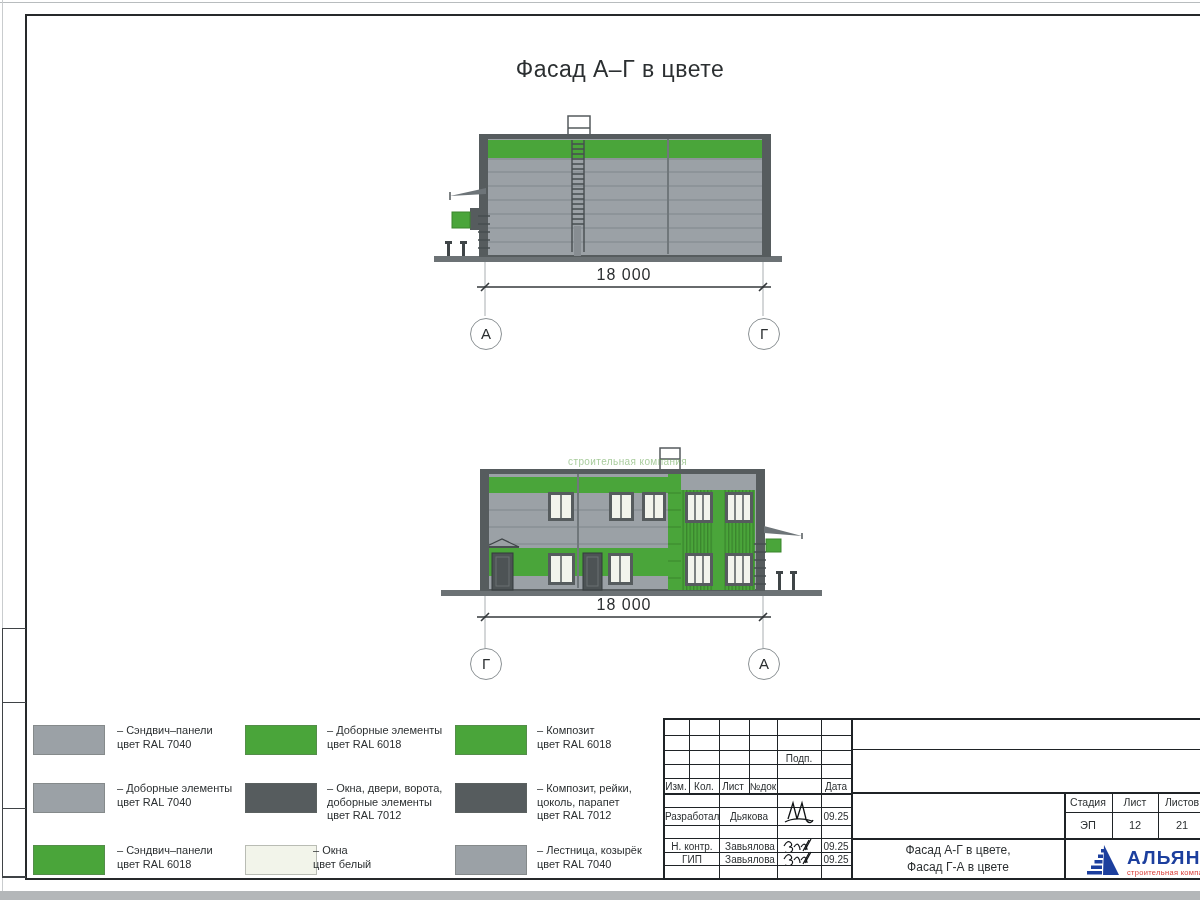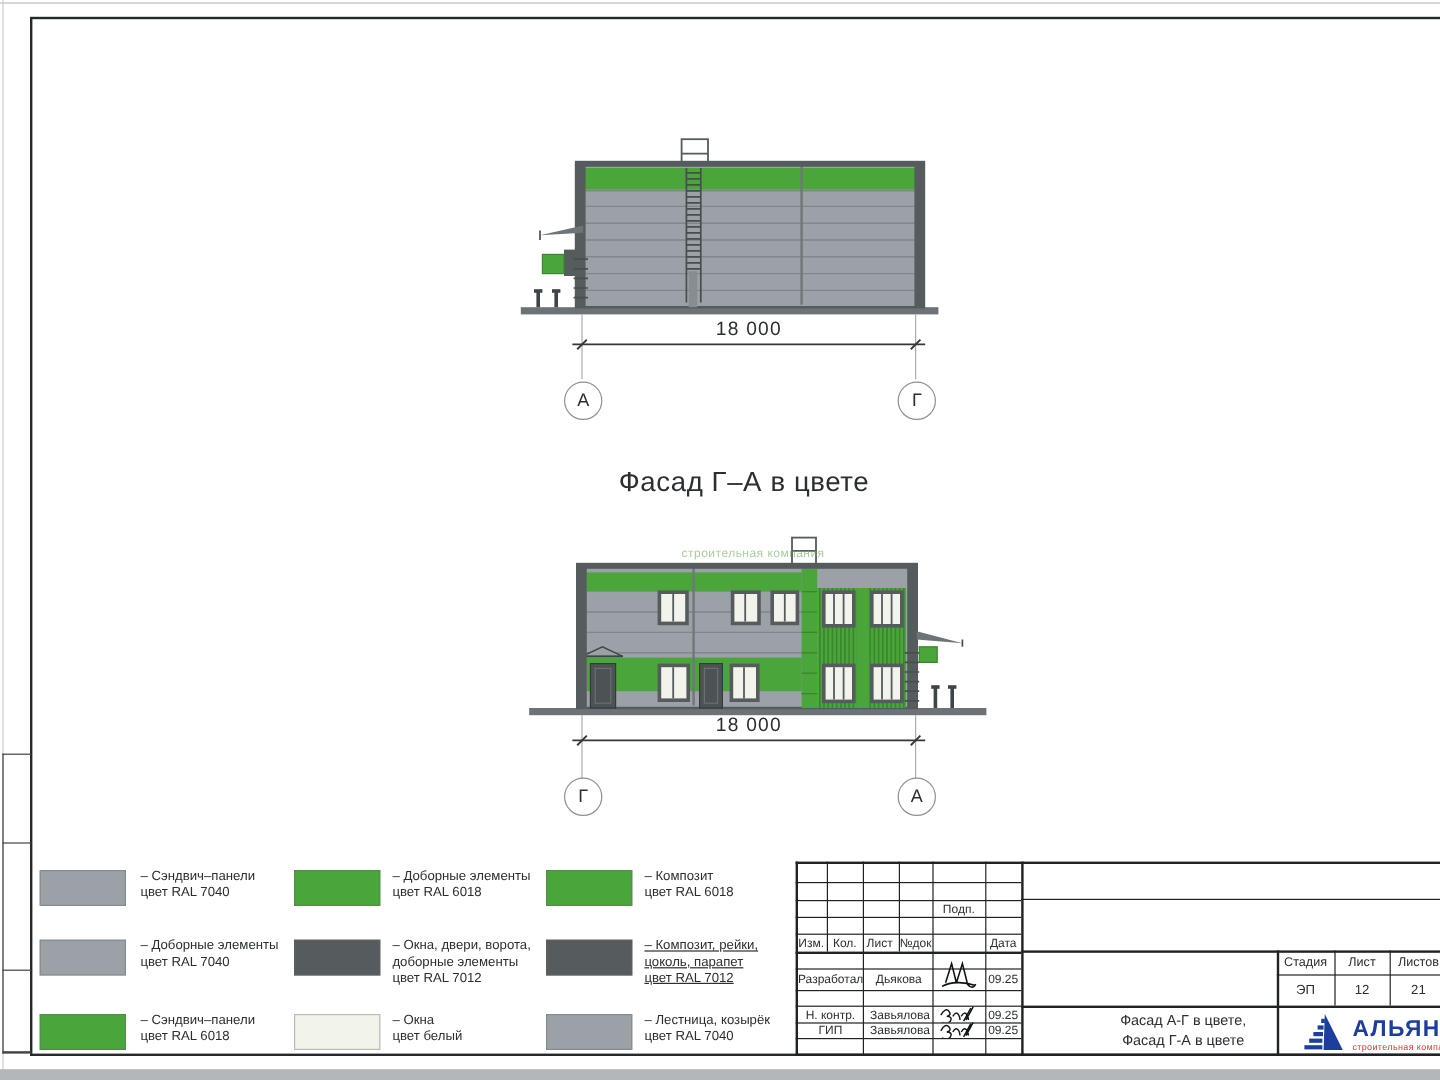--- a/index.html
+++ b/index.html
@@ -47,20 +47,21 @@
   <div class="abs" style="left:25px;top:14px;width:1190px;height:862px;border:2px solid #26292b;"></div>
 
   <div>
     <div class="tl" style="left:2px;top:628px;width:24px;height:1px;background:#3f4346;"></div>
     <div class="tl" style="left:2px;top:702px;width:24px;height:1px;background:#3f4346;"></div>
     <div class="tl" style="left:2px;top:808px;width:24px;height:1px;background:#3f4346;"></div>
     <div class="tl" style="left:2px;top:876px;width:24px;height:2px;background:#3f4346;"></div>
     <div class="tl" style="left:2px;top:628px;width:1px;height:250px;background:#3f4346;"></div>
   </div>
 
+  <div class="title" style="left:420px;top:56px;width:400px;">Фасад А–Г в цвете</div>
 
   <svg class="abs" style="left:420px;top:96px" width="400" height="260" viewBox="0 0 400 260">
     <g>
       <rect x="14" y="160" width="348" height="6" class="ground"></rect>
     </g>
     <g>
       <rect x="148" y="20" width="22" height="24" fill="#ffffff" class="sout"></rect>
       <line x1="148" y1="32" x2="170" y2="32" class="sout"></line>
     </g>
     <g>
@@ -96,21 +97,20 @@
       <path class="ext" d="M65 166V220 M343 166V220"></path>
       <line x1="57" y1="191" x2="351" y2="191" class="dim"></line>
       <path class="dimtick" d="M61 195L69 187 M339 195L347 187"></path>
     </g>
   </svg>
 
   <div class="dimtext" style="left:524px;top:266px;width:200px;">18 000</div>
   <div class="axis" style="left:470px;top:318px;">А</div>
   <div class="axis" style="left:748px;top:318px;">Г</div>
 
-  <div class="title" style="left:420px;top:388px;width:400px;">Фасад Г–А в цвете</div>
 
   <svg class="abs" style="left:420px;top:436px" width="420" height="266" viewBox="0 0 420 266">
     <defs>
       <pattern id="ribs" width="3.5" height="8" patternUnits="userSpaceOnUse">
         <rect width="3.5" height="8" class="green"></rect>
         <rect width="1.3" height="8" class="greend"></rect>
       </pattern>
     </defs>
     <g>
       <rect x="21" y="154" width="381" height="6" class="ground"></rect>
@@ -213,28 +213,28 @@
 цвет RAL 6018</div>
 
     <div class="legend-swatch" style="left: 245px; top: 725px; background: rgb(74, 165, 58);"></div>
     <div class="legend-text" style="left: 327px; top: 724px; white-space: pre;">– Доборные элементы
 цвет RAL 6018</div>
     <div class="legend-swatch" style="left: 245px; top: 783px; background: rgb(86, 92, 94);"></div>
     <div class="legend-text" style="left: 327px; top: 782px; white-space: pre;">– Окна, двери, ворота,
 доборные элементы
 цвет RAL 7012</div>
     <div class="legend-swatch" style="left: 245px; top: 845px; background: rgb(242, 244, 234);"></div>
-    <div class="legend-text" style="left: 327px; top: 844px; white-space: pre;">– Окна
+    <div class="legend-text" style="left: 313px; top: 844px; white-space: pre;">– Окна
 цвет белый</div>
 
     <div class="legend-swatch" style="left: 455px; top: 725px; background: rgb(74, 165, 58);"></div>
     <div class="legend-text" style="left: 537px; top: 724px; white-space: pre;">– Композит
 цвет RAL 6018</div>
     <div class="legend-swatch" style="left: 455px; top: 783px; background: rgb(86, 92, 94);"></div>
-    <div class="legend-text" style="left: 537px; top: 782px; white-space: pre; text-decoration: underline;">– Композит, рейки,
+    <div class="legend-text" style="left: 537px; top: 782px; white-space: pre;">– Композит, рейки,
 цоколь, парапет
 цвет RAL 7012</div>
     <div class="legend-swatch" style="left: 455px; top: 845px; background: rgb(155, 161, 166);"></div>
     <div class="legend-text" style="left: 537px; top: 844px; white-space: pre;">– Лестница, козырёк
 цвет RAL 7040</div>
   </div>
 
   <div>
 
     <div class="tl" style="left:663px;top:718px;width:547px;height:2px;"></div>
@@ -296,21 +296,21 @@
     <path d="M4,8 q4,-7 7,-3 q2,3 -2,4 q5,0 3,4 q-2,3 -7,1 M14,9 q3,-5 5,-1 q1,2 1,4 M21,9 q3,-5 5,-1 q1,2 1,4 M29,2 L23,13 M31,1 L25,12" fill="none" stroke="#101315" stroke-width="1.2"></path>
   </svg>
 
   <div class="cell c" style="left:1064px;top:796px;width:48px;font-size:10.5px;">Стадия</div>
   <div class="cell c" style="left:1112px;top:796px;width:46px;font-size:10.5px;">Лист</div>
   <div class="cell c" style="left:1158px;top:796px;width:48px;font-size:10.5px;">Листов</div>
   <div class="cell c" style="left:1064px;top:812px;width:48px;line-height:26px;font-size:11px;">ЭП</div>
   <div class="cell c" style="left:1112px;top:812px;width:46px;line-height:26px;font-size:11px;">12</div>
   <div class="cell c" style="left:1158px;top:812px;width:48px;line-height:26px;font-size:11px;">21</div>
 
-  <div class="abs" style="left:854px;top:842px;width:208px;text-align:center;font-size:12px;line-height:17px;padding-left:28px;">
+  <div class="abs" style="left:854px;top:842px;width:208px;text-align:center;font-size:12px;line-height:17px;">
     <div>Фасад А-Г в цвете,</div>
     <div>Фасад Г-А в цвете</div>
   </div>
 
   <svg class="abs" style="left:1085px;top:844px" width="36" height="32" viewBox="0 0 36 32">
     <polygon points="19,1 34,31 18,31" style="fill:var(--c-logo_blue)"></polygon>
     <rect x="2" y="27" width="15" height="3.5" style="fill:var(--c-logo_blue)"></rect>
     <rect x="6" y="21.5" width="11" height="3.5" style="fill:var(--c-logo_blue)"></rect>
     <rect x="9.5" y="16" width="8" height="3.5" style="fill:var(--c-logo_blue)"></rect>
     <rect x="13" y="10.5" width="5" height="3.5" style="fill:var(--c-logo_blue)"></rect>

